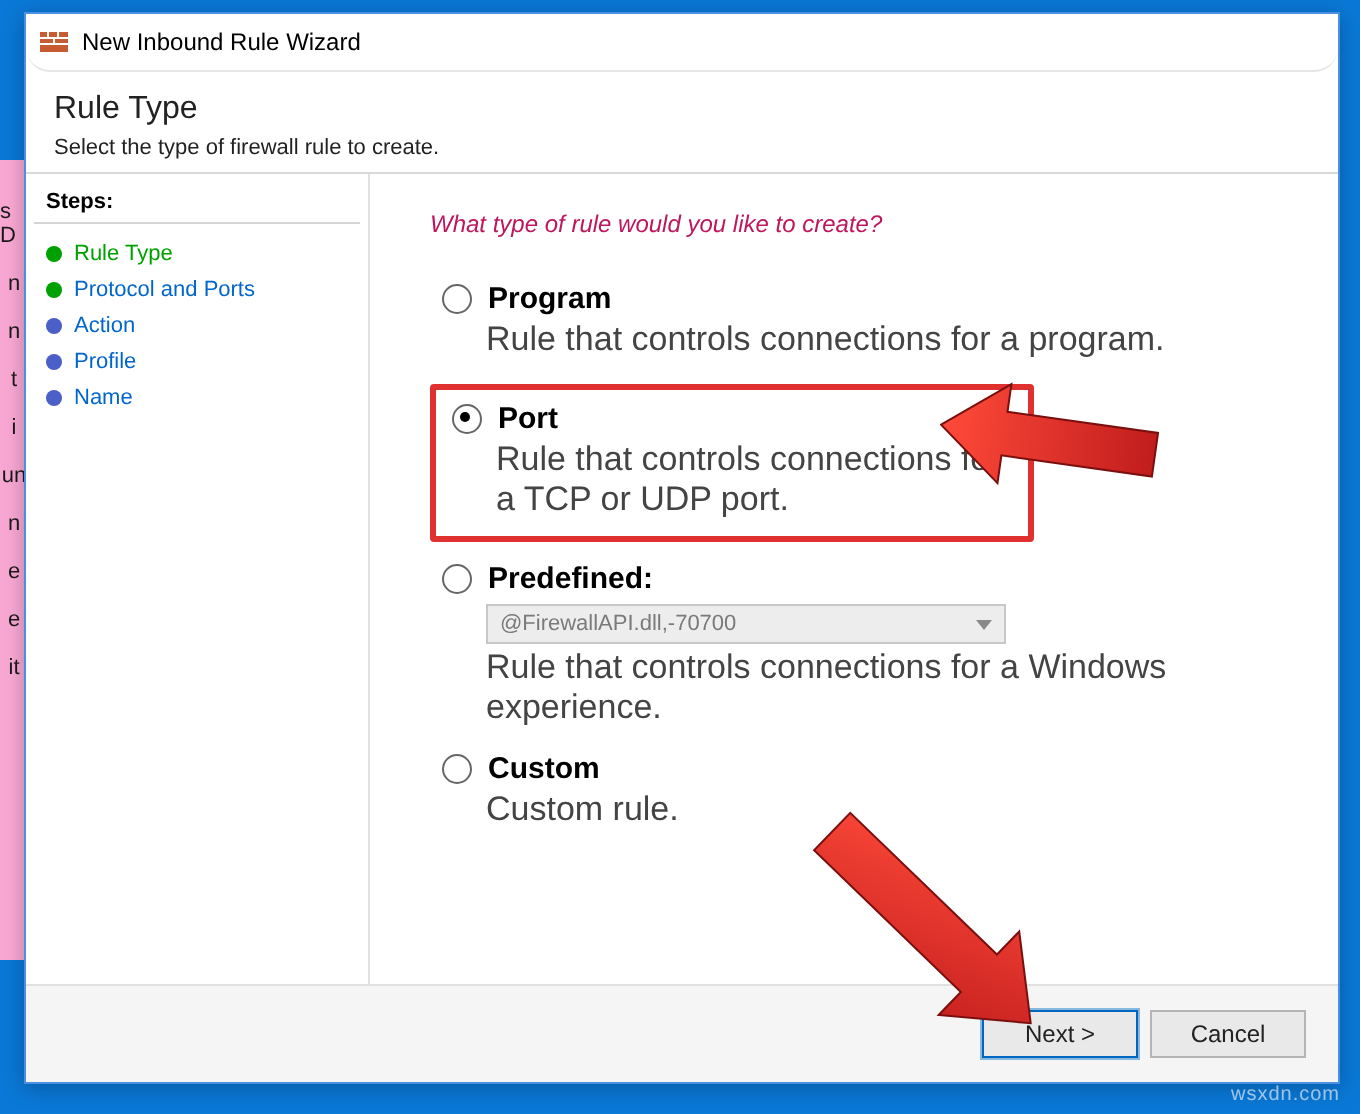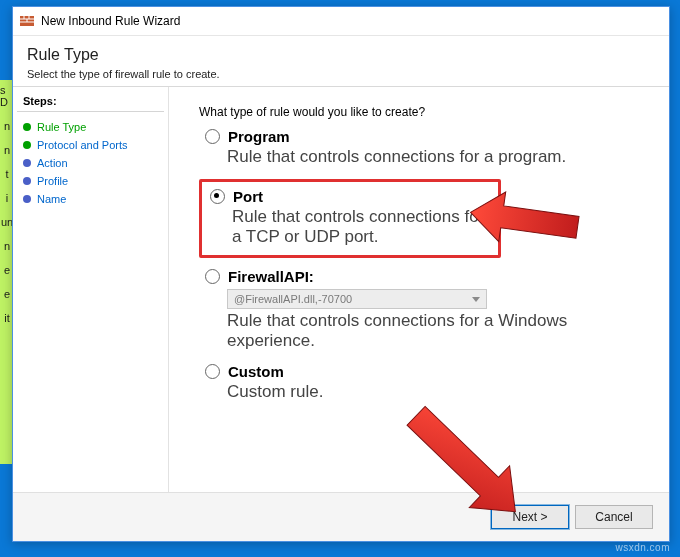--- a/index.html
+++ b/index.html
@@ -17,28 +17,28 @@
     width: 680px;
     height: 557px;
     background: #0a78d6;
   }
   .behind-strip {
     position: absolute;
     left: 0;
     top: 80px;
     width: 14px;
     height: 380px;
-    background: #bef264;
+    background: #f9a8d4;
     border-right: 1px solid #cfcfcf;
     font-size: 11px;
     color: #1a1a1a;
     display: flex;
     flex-direction: column;
     gap: 12px;
-    padding-top: 4px;
+    padding-top: 20px;
     align-items: center;
   }
   .window {
     position: absolute;
     left: 12px;
     top: 6px;
     width: 656px;
     height: 534px;
     background: #ffffff;
     border: 1px solid #4a90e2;
@@ -47,39 +47,40 @@
     flex-direction: column;
   }
   .titlebar {
     height: 28px;
     display: flex;
     align-items: center;
     padding: 0 6px;
     gap: 6px;
     background: #ffffff;
     border-bottom: 1px solid #e6e6e6;
+    border-radius: 12px;
   }
   .titlebar .icon {
     width: 16px; height: 16px;
     display: inline-flex; align-items: center; justify-content: center;
   }
   .titlebar-title { font-size: 12px; color: #000; }
   .header-area {
     padding: 10px 14px 6px 14px;
     border-bottom: 1px solid #d9d9d9;
   }
   .page-title { font-size: 16px; font-weight: 400; color: #222; margin: 0 0 4px 0; }
   .page-subtitle { font-size: 11px; color: #222; }
   .body-area {
     flex: 1;
     display: flex;
     min-height: 0;
   }
   .steps-pane {
-    width: 156px;
+    width: 172px;
     border-right: 1px solid #e2e2e2;
     padding: 8px 4px 8px 4px;
     box-sizing: border-box;
   }
   .steps-heading { font-weight: bold; font-size: 11px; padding: 0 6px 4px 6px; border-bottom: 1px solid #d5d5d5; margin-bottom: 6px; }
   .step-item {
     display: flex;
     align-items: center;
     gap: 6px;
     padding: 3px 6px;
@@ -102,21 +103,21 @@
   .step-row-4 .label { color: #0066cc; }
 
   .content-pane {
     flex: 1;
     padding: 18px 30px 10px 30px;
     position: relative;
     overflow: hidden;
     display: flex;
     flex-direction: column;
   }
-  .prompt { font-size: 12px; color: #000000; margin-bottom: 9px; }
+  .prompt { font-size: 12px; color: #be185d; margin-bottom: 22px; font-style: italic; }
   .option-block { margin: 0 0 12px 6px; }
   .option-row { display: flex; align-items: center; gap: 8px; }
   .option-label { font-weight: bold; font-size: 15px; }
   .option-desc { font-size: 17px; color: #444; margin: 2px 0 0 22px; }
   .radio {
     appearance: none;
     width: 13px; height: 13px;
     border: 1px solid #666; border-radius: 50%;
     display: inline-block;
     position: relative;
@@ -276,21 +277,21 @@
               <span class="radio checked"></span>
               <span class="option-label">Port</span>
             </label>
             <div class="option-desc">Rule that controls connections for a TCP or UDP port.</div>
           </div>
         </div>
 
         <div class="option-block">
           <label class="option-row">
             <span class="radio"></span>
-            <span class="option-label">FirewallAPI:</span>
+            <span class="option-label">Predefined:</span>
           </label>
           <div class="predef-select">
             <span>@FirewallAPI.dll,-70700</span>
           </div>
           <div class="option-desc">Rule that controls connections for a Windows experience.</div>
         </div>
 
         <div class="option-block">
           <label class="option-row">
             <span class="radio"></span>

